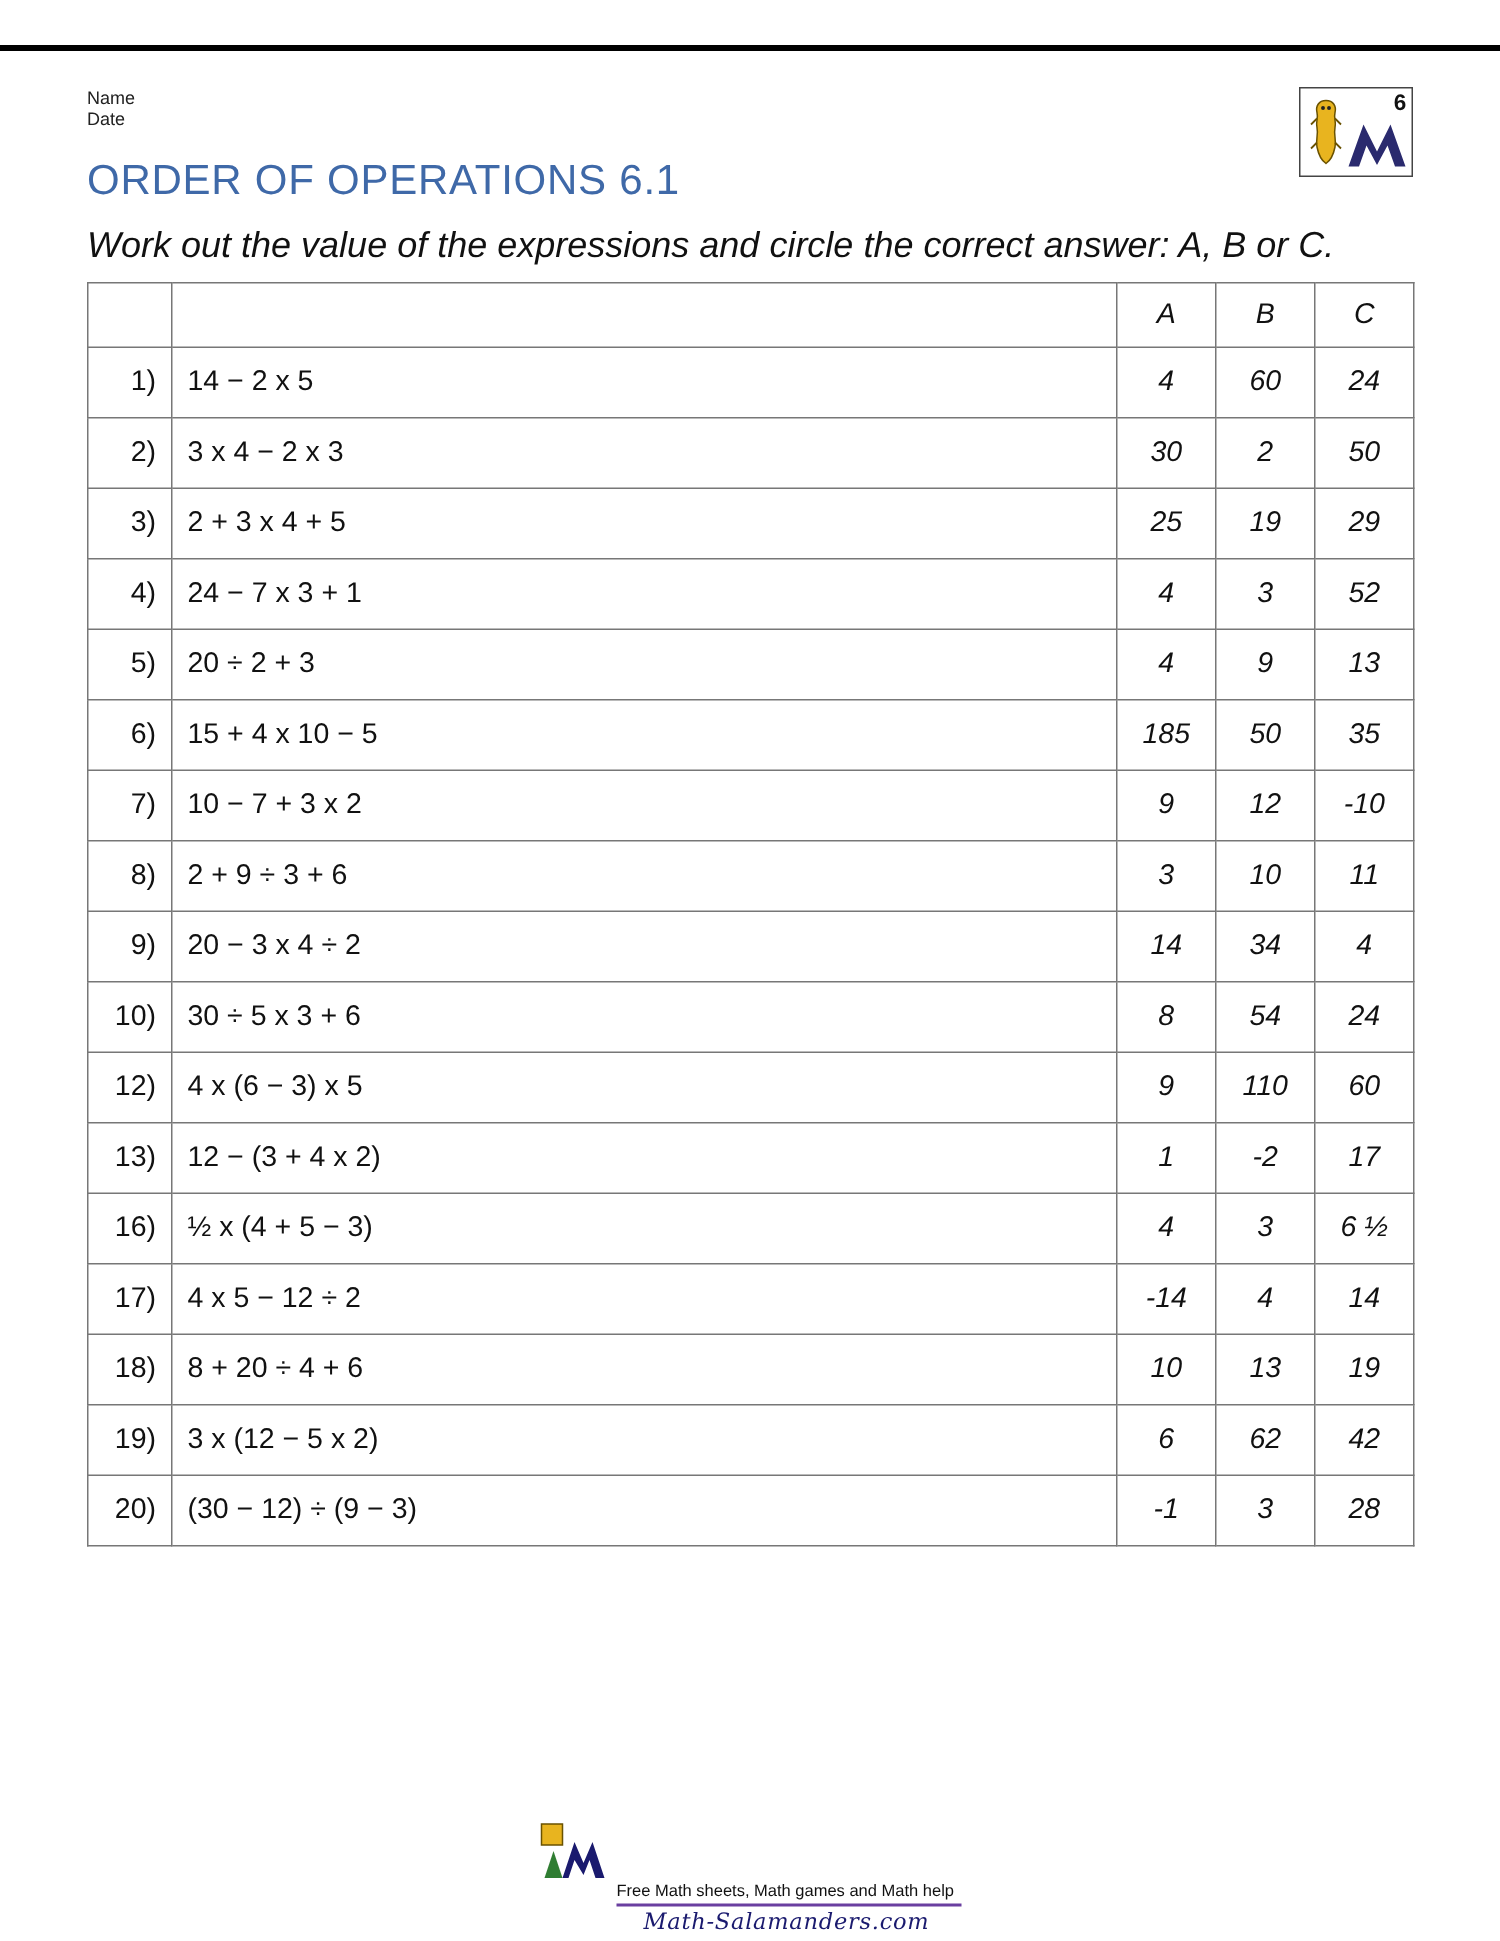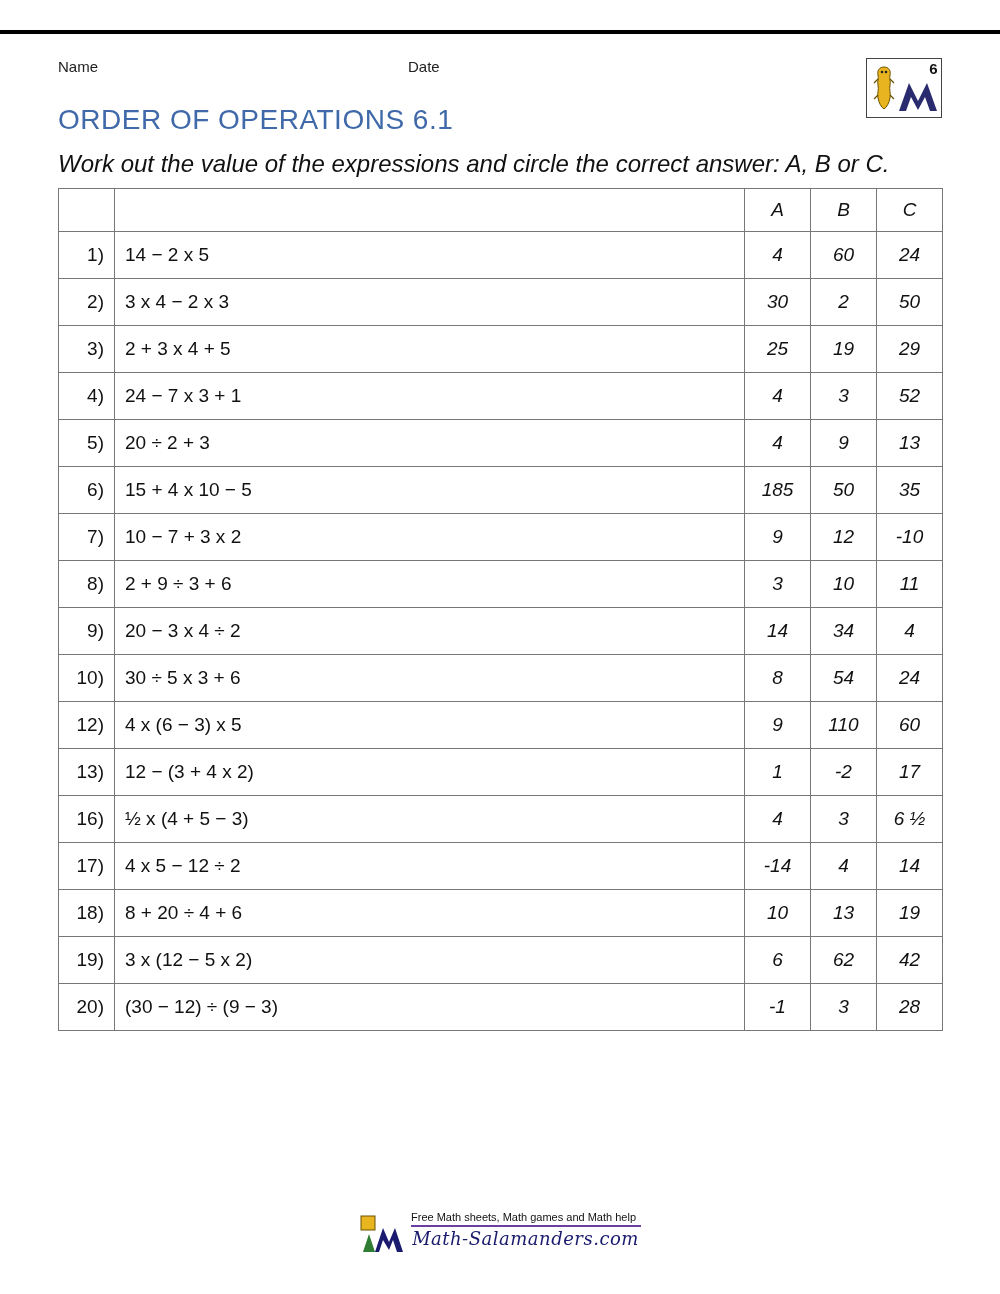--- a/index.html
+++ b/index.html
@@ -29,22 +29,23 @@
     left: 0;
     width: 1000px;
     height: 1294px;
   }
   .meta-row {
     position: absolute;
     top: 58px;
     left: 58px;
     width: 790px;
     display: flex;
-    font-size: 15px;
+    font-size: 12px;
     color: #222;
+    flex-direction: column;
   }
   .meta-name { width: 350px; }
   .meta-date { width: 300px; }
 
   .logo-box {
     position: absolute;
     top: 58px;
     right: 58px;
     width: 76px;
     height: 60px;
@@ -154,37 +155,37 @@
     left: 0;
     top: 4px;
     width: 46px;
     height: 40px;
   }
   .footer-text1 {
     margin-left: 52px;
     font-size: 11px;
     color: #111;
     line-height: 14px;
+    margin-top: 44px;
   }
   .footer-line {
     margin-left: 52px;
     width: 230px;
     height: 2px;
     background: #6a3fa0;
     margin-top: 1px;
     margin-bottom: 1px;
   }
   .footer-text2 {
-    margin-left: 51px;
-    font-size: 18px;
+    margin-left: 70px;
+    font-size: 15px;
     color: #1a1a6e;
     font-family: "DejaVu Serif", serif;
     font-style: italic;
     letter-spacing: 0.5px;
-    text-align: center;
   }
 </style>
 </head>
 <body>
 
 <div class="page">
 
   <div class="top-rule"></div>
 
   <div class="meta-row">

